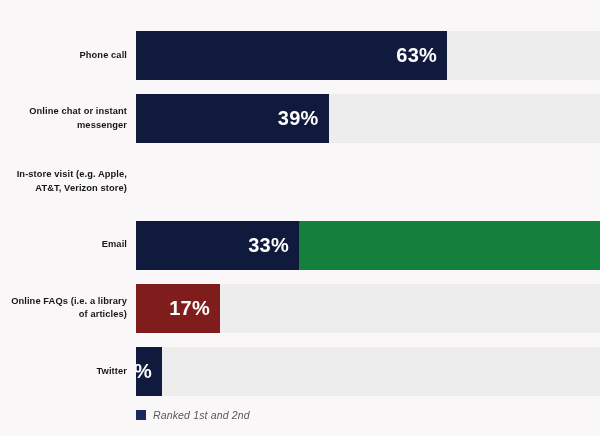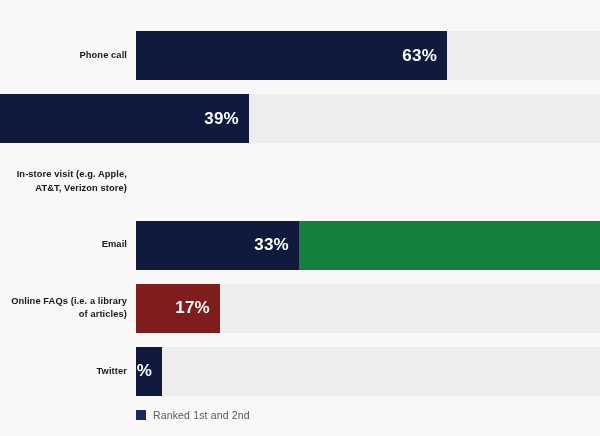--- a/index.html
+++ b/index.html
@@ -74,33 +74,34 @@
     bottom: 0;
     background: #101a3c;
     display: flex;
     align-items: center;
     justify-content: flex-end;
     box-sizing: border-box;
     padding-right: 10px;
     min-width: 26px;
   }
   .bar-value {
-    font-size: 17px;
+    font-size: 20px;
     font-weight: bold;
     color: #ffffff;
     letter-spacing: 0.2px;
     white-space: nowrap;
   }
   #legend {
     position: absolute;
     left: 136px;
     top: 409px;
     display: flex;
     align-items: center;
     gap: 7px;
+    font-style: italic;
   }
   .legend-swatch {
     width: 10px;
     height: 10px;
     background: #1b2a5c;
     flex: 0 0 10px;
   }
   .legend-label {
     font-size: 10.5px;
     color: #58585c;
@@ -120,20 +121,23 @@
         <span class="cat-label">Phone call</span>
       </div>
       <div class="track" style="background: rgb(237, 237, 237);">
         <div class="bar" style="width: 67.0213%; background: rgb(16, 26, 60);">
           <span class="bar-value">63%</span>
         </div>
       </div>
     </div>
 
     <div class="bar-row">
+      <div class="cat-label-cell">
+        <span class="cat-label">Online chat or instant messenger</span>
+      </div>
       <div class="track" style="background: rgb(237, 237, 237);">
         <div class="bar" style="width: 41.4894%; background: rgb(16, 26, 60);">
           <span class="bar-value">39%</span>
         </div>
       </div>
     </div>
 
     <div class="bar-row">
       <div class="cat-label-cell">
         <span class="cat-label">In-store visit (e.g. Apple, AT&amp;T, Verizon store)</span>

